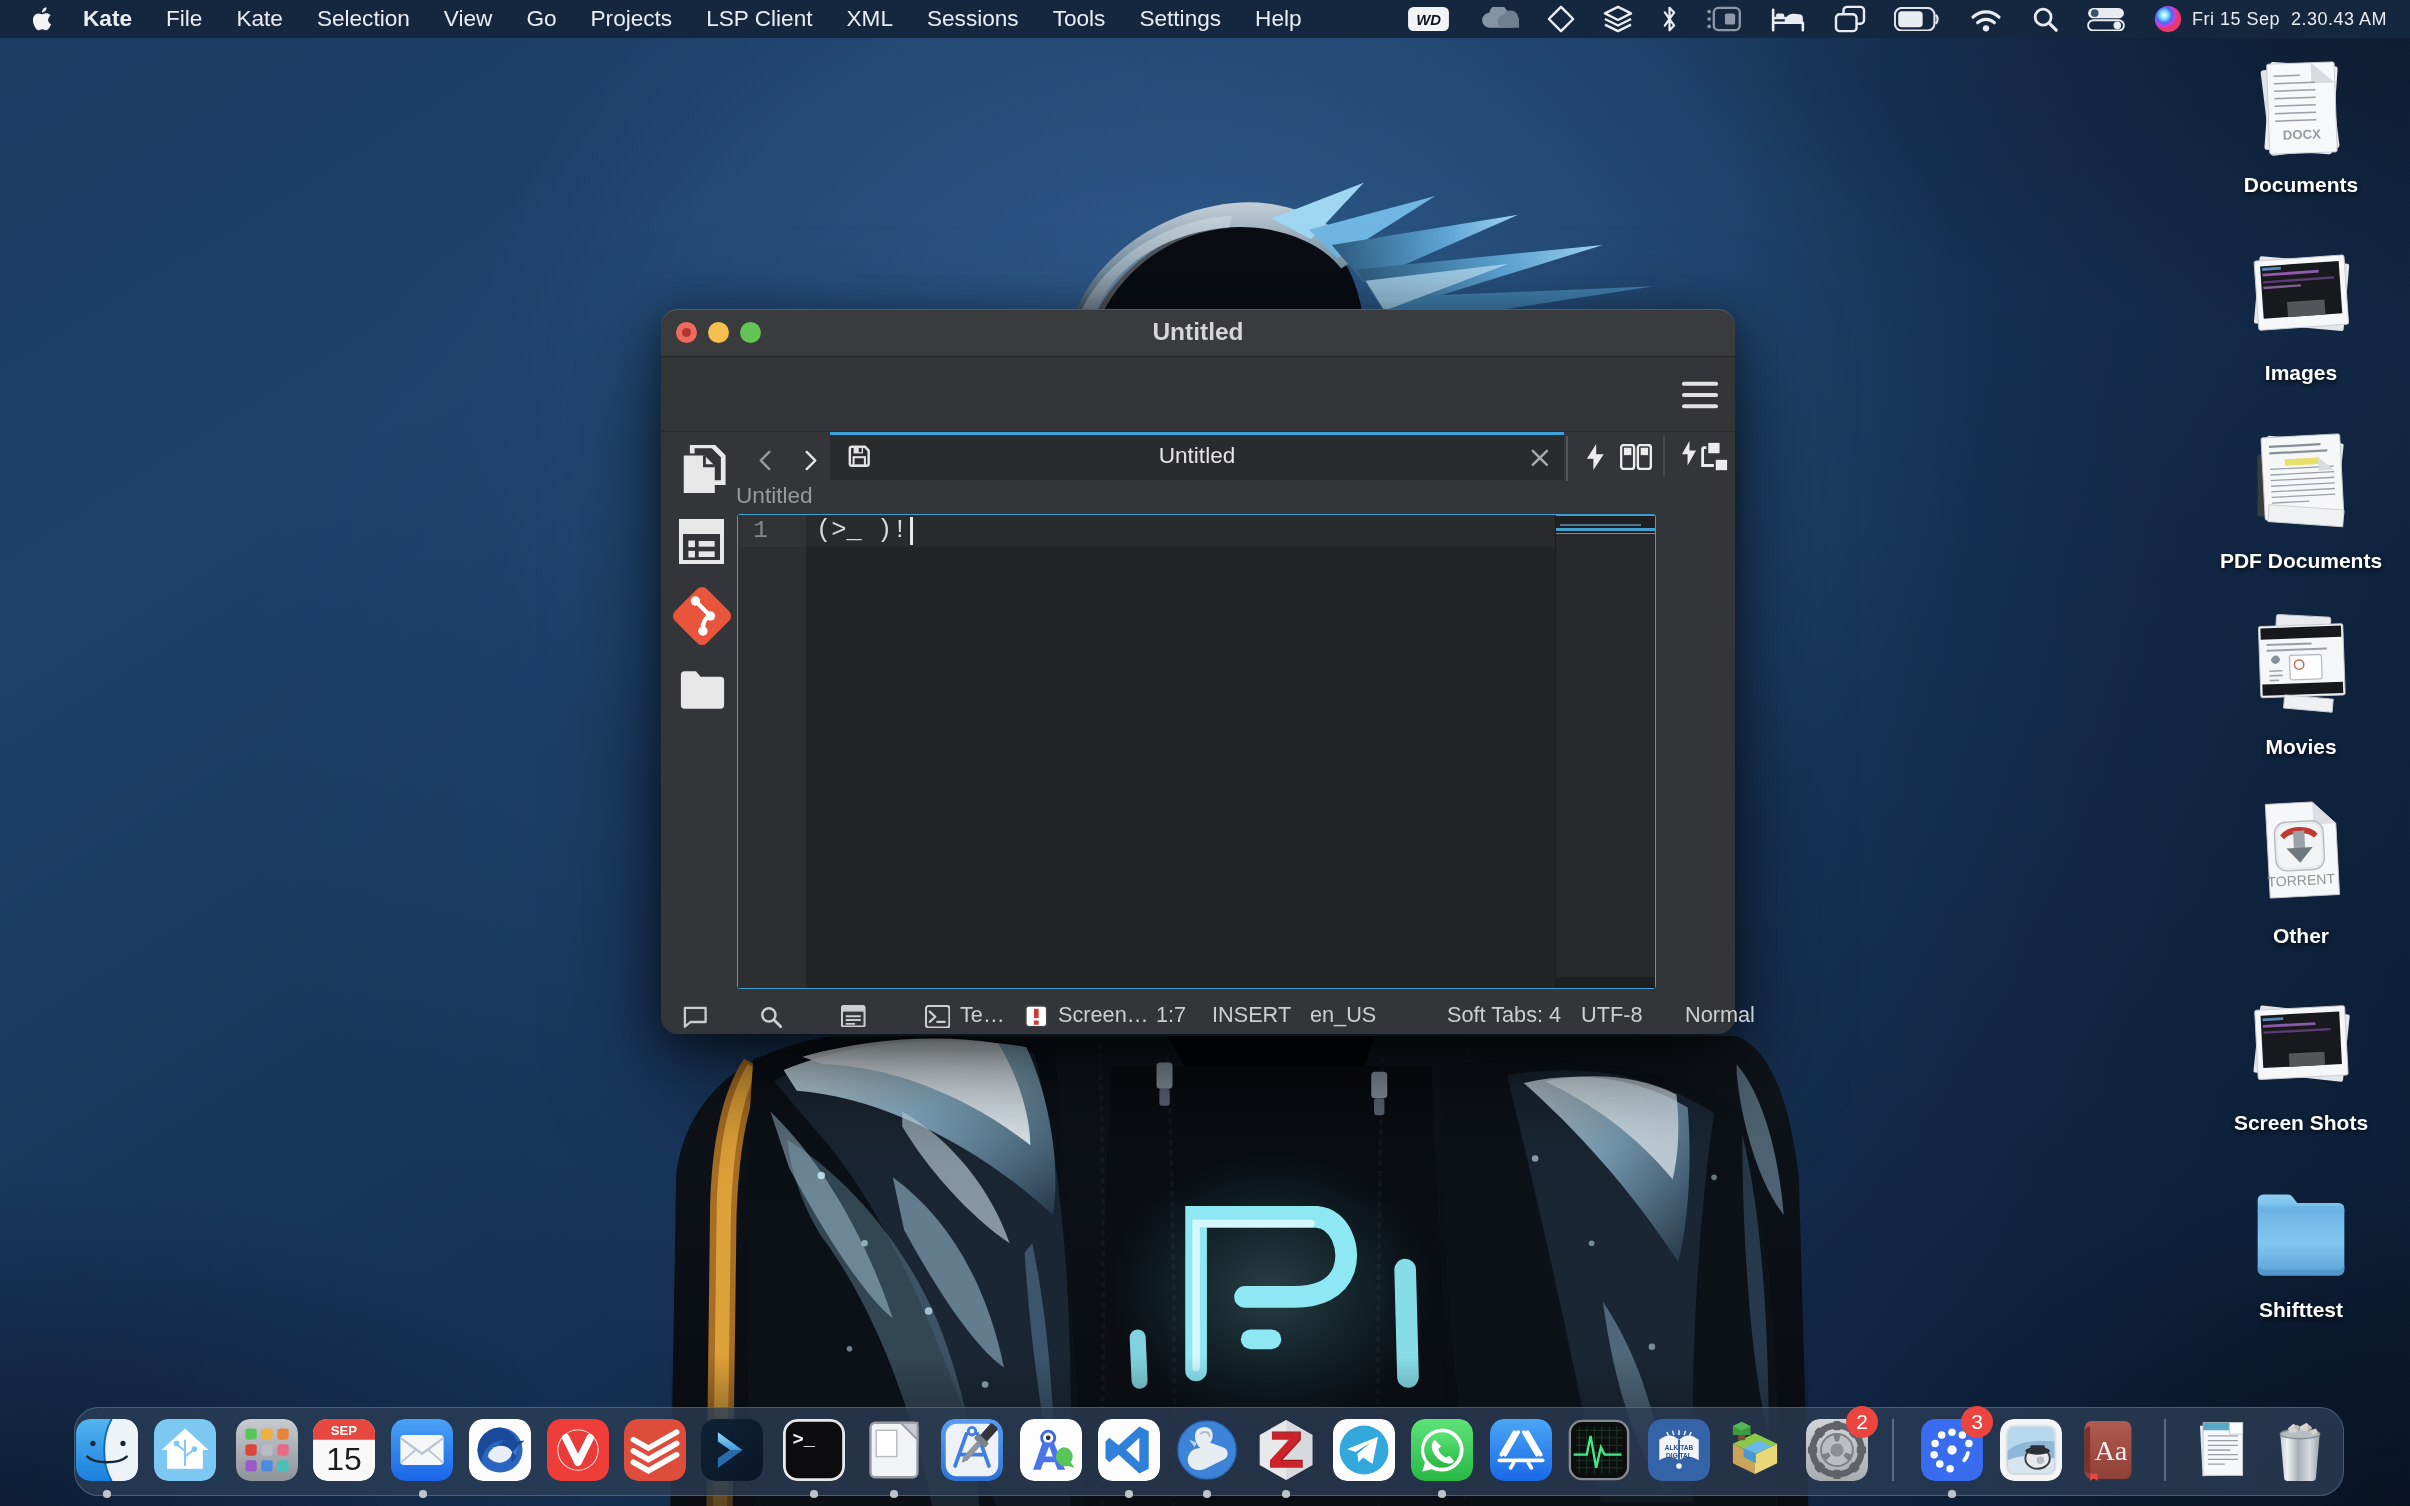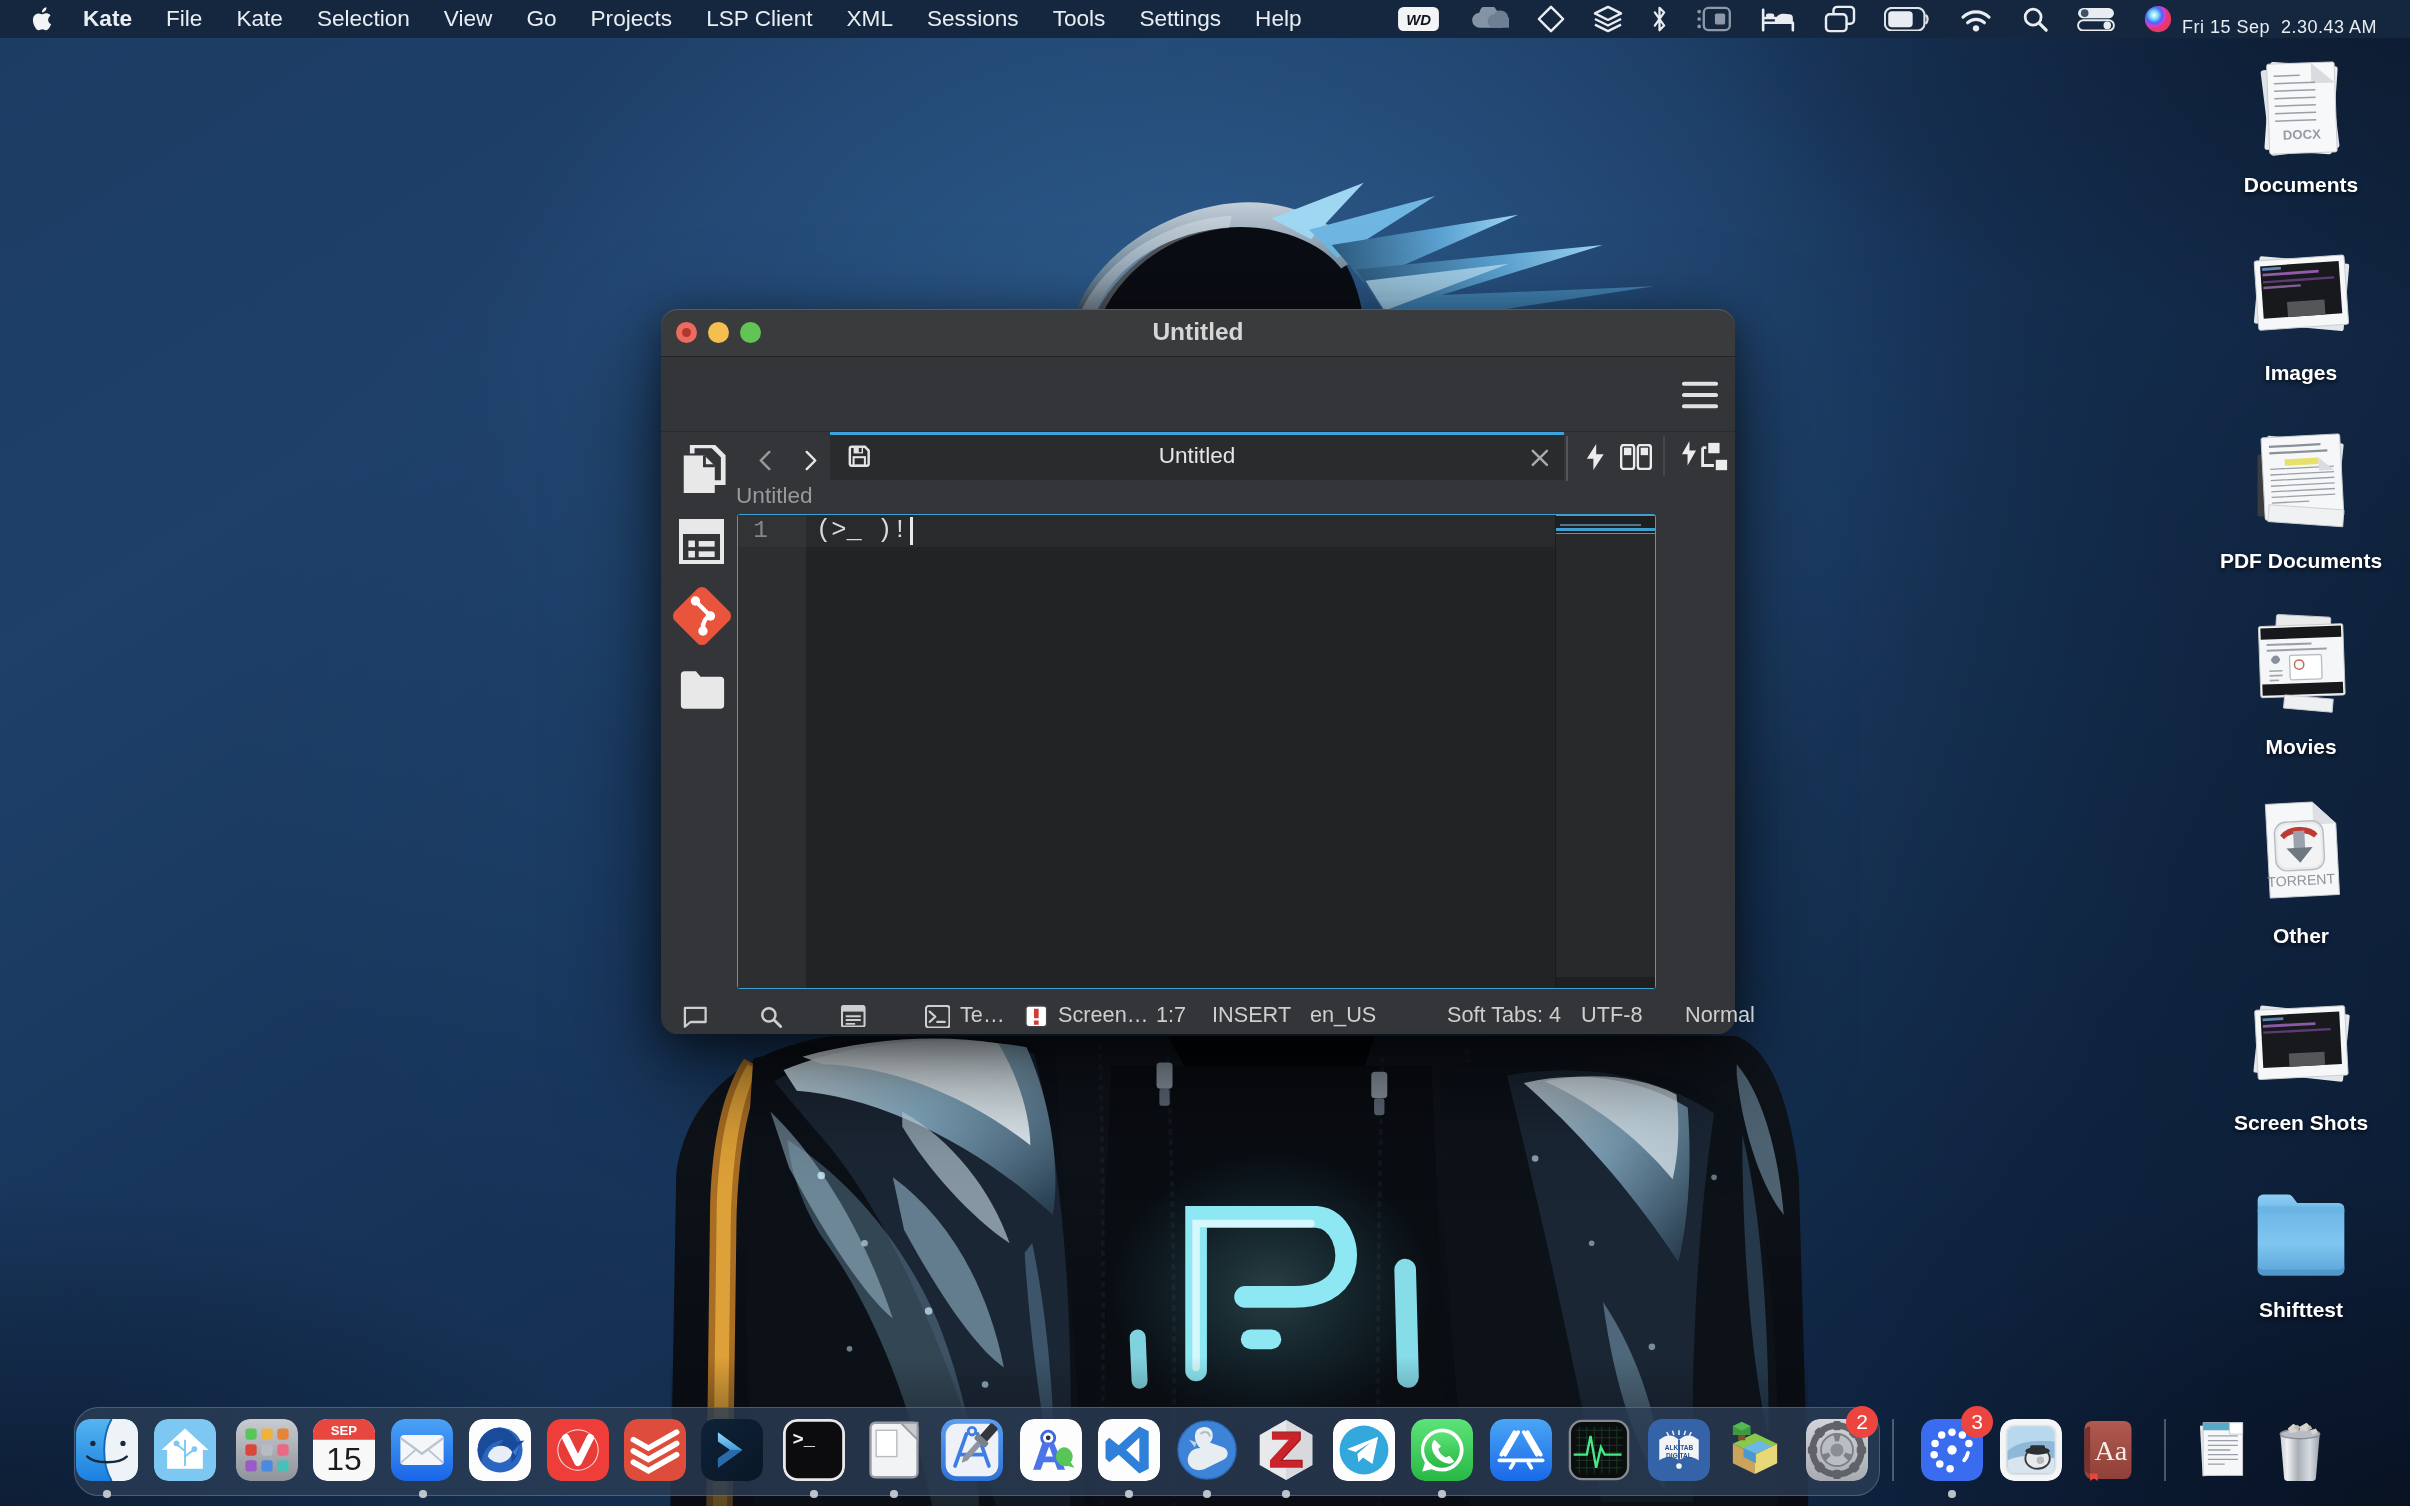--- a/index.html
+++ b/index.html
@@ -8,21 +8,21 @@
  radial-gradient(ellipse 1318px 1036px at 1224px 716px, rgba(40,86,136,0.45), rgba(40,86,136,0) 75%),
  linear-gradient(148deg, #1d3c64 0%, #1e4069 22%, #173459 48%, #112947 72%, #0d203c 100%);}
 #wall:after{content:"";position:absolute;inset:0;background:
  radial-gradient(ellipse 847px 471px at 0px 1507px, rgba(5,12,24,0.55), transparent 70%),
  radial-gradient(ellipse 847px 471px at 2411px 1507px, rgba(5,12,24,0.6), transparent 70%),
  radial-gradient(ellipse 1036px 471px at 2411px 0px, rgba(8,16,30,0.55), transparent 72%), linear-gradient(90deg, rgba(10,20,38,0) 72%, rgba(10,20,38,0.35) 100%);}
 svg.char{position:absolute;left:0;top:0}
 
 #menubar{position:absolute;left:0;top:0;width:2411px;height:38px;background:#14273f;color:#e9edf2;display:flex;align-items:center;font-size:22.6px;}
 #menubar .l{display:flex;align-items:center;gap:34px;padding-left:32px;white-space:nowrap;}
-#menubar .r{margin-left:auto;display:flex;align-items:flex-end;gap:28px;padding-right:34px;white-space:nowrap;}
+#menubar .r{margin-left:auto;display:flex;align-items:center;gap:28px;padding-right:24px;white-space:nowrap;}
 #menubar .b{font-weight:bold;}
 .mi{display:inline-flex;align-items:center;justify-content:center;height:38px;}
 .dlab{position:absolute;width:282px;left:2160px;text-align:center;color:#fff;font-weight:bold;font-size:21px;text-shadow:0 1.9px 4.7px rgba(0,0,0,0.75);}
 
 #win{position:absolute;left:661px;top:309px;width:1074px;height:725px;border-radius:17px;background:#343538;box-shadow:0 42px 104px rgba(0,0,0,0.6), 0 9.4px 38px rgba(0,0,0,0.45);}
 #titlebar{position:absolute;left:0;top:0;width:100%;height:48px;background:#3a3b3d;border-radius:17px 17px 0 0;border-bottom:1.9px solid #232425;box-sizing:border-box;box-shadow:inset 0 0.9px 0 rgba(255,255,255,0.16);}
 .tl{position:absolute;top:13px;width:21px;height:21px;border-radius:50%;}
 #title{position:absolute;left:0;top:0;width:100%;height:48px;line-height:46px;text-align:center;color:#d6d6d7;font-weight:bold;font-size:24.5px;}
 #toolbar{position:absolute;left:0;top:48px;width:100%;height:75px;border-bottom:1.9px solid #2a2b2c;box-sizing:border-box;}
 #content{position:absolute;left:0;top:123px;width:100%;height:566px;}
@@ -34,21 +34,21 @@
 #crumb{position:absolute;left:75px;top:48px;width:998px;height:34px;color:#98999b;font-size:22.6px;line-height:31px;}
 
 #editor{position:absolute;left:76px;top:82px;width:919px;height:475px;background:#212325;border:1.9px solid #3f9fd0;border-radius:2.8px;box-sizing:border-box;}
 #gutter{position:absolute;left:0;top:0;width:68px;height:100%;background:#2c2e30;}
 #curline{position:absolute;left:68px;top:0;width:750px;height:32px;background:#282a2c;}
 #gut1{position:absolute;left:0;top:0;width:68px;height:32px;background:#313335;color:#85878a;font-family:"Liberation Mono",monospace;font-size:24.5px;line-height:31px;text-align:right;padding-right:38px;box-sizing:border-box;}
 #code{position:absolute;left:78px;top:0;height:32px;font-family:"Liberation Mono",monospace;font-size:25.4px;line-height:31px;color:#d9dadb;white-space:pre;}
 #cursor{position:absolute;top:1.9px;width:2.8px;height:28px;background:#e8e8e8;}
 #minimap{position:absolute;right:0;top:0;width:99px;height:100%;background:#27292b;border-left:0.9px solid #1b1c1d;}
 
-#dock{position:absolute;left:74px;top:1407px;width:1806px;height:89px;border-radius:24.5px;background:rgba(44,62,86,0.78);border:1.9px solid rgba(165,185,208,0.30);box-sizing:border-box;}
+#dock{position:absolute;left:74px;top:1407px;width:2270px;height:89px;border-radius:24.5px;background:rgba(44,62,86,0.78);border:1.9px solid rgba(165,185,208,0.30);box-sizing:border-box;}
 .dk{position:absolute;top:11.3px;width:62px;height:62px;border-radius:14px;}
 .dot{position:absolute;top:82px;width:7.5px;height:7.5px;border-radius:50%;background:#d8dde2;opacity:0.85;}
 .badge{position:absolute;width:32px;height:32px;border-radius:50%;background:#ec4540;color:#fff;font-size:21px;line-height:32px;text-align:center;}
 .dsep{position:absolute;top:11.3px;width:1.9px;height:62px;background:rgba(190,205,220,0.35);}
 </style></head>
 <body>
 <div id="wall"></div>
 <svg class="char" width="2411" height="1507" viewBox="0 0 2560 1600">
  <defs>
   <linearGradient id="band" x1="0" y1="0" x2="0" y2="1">

